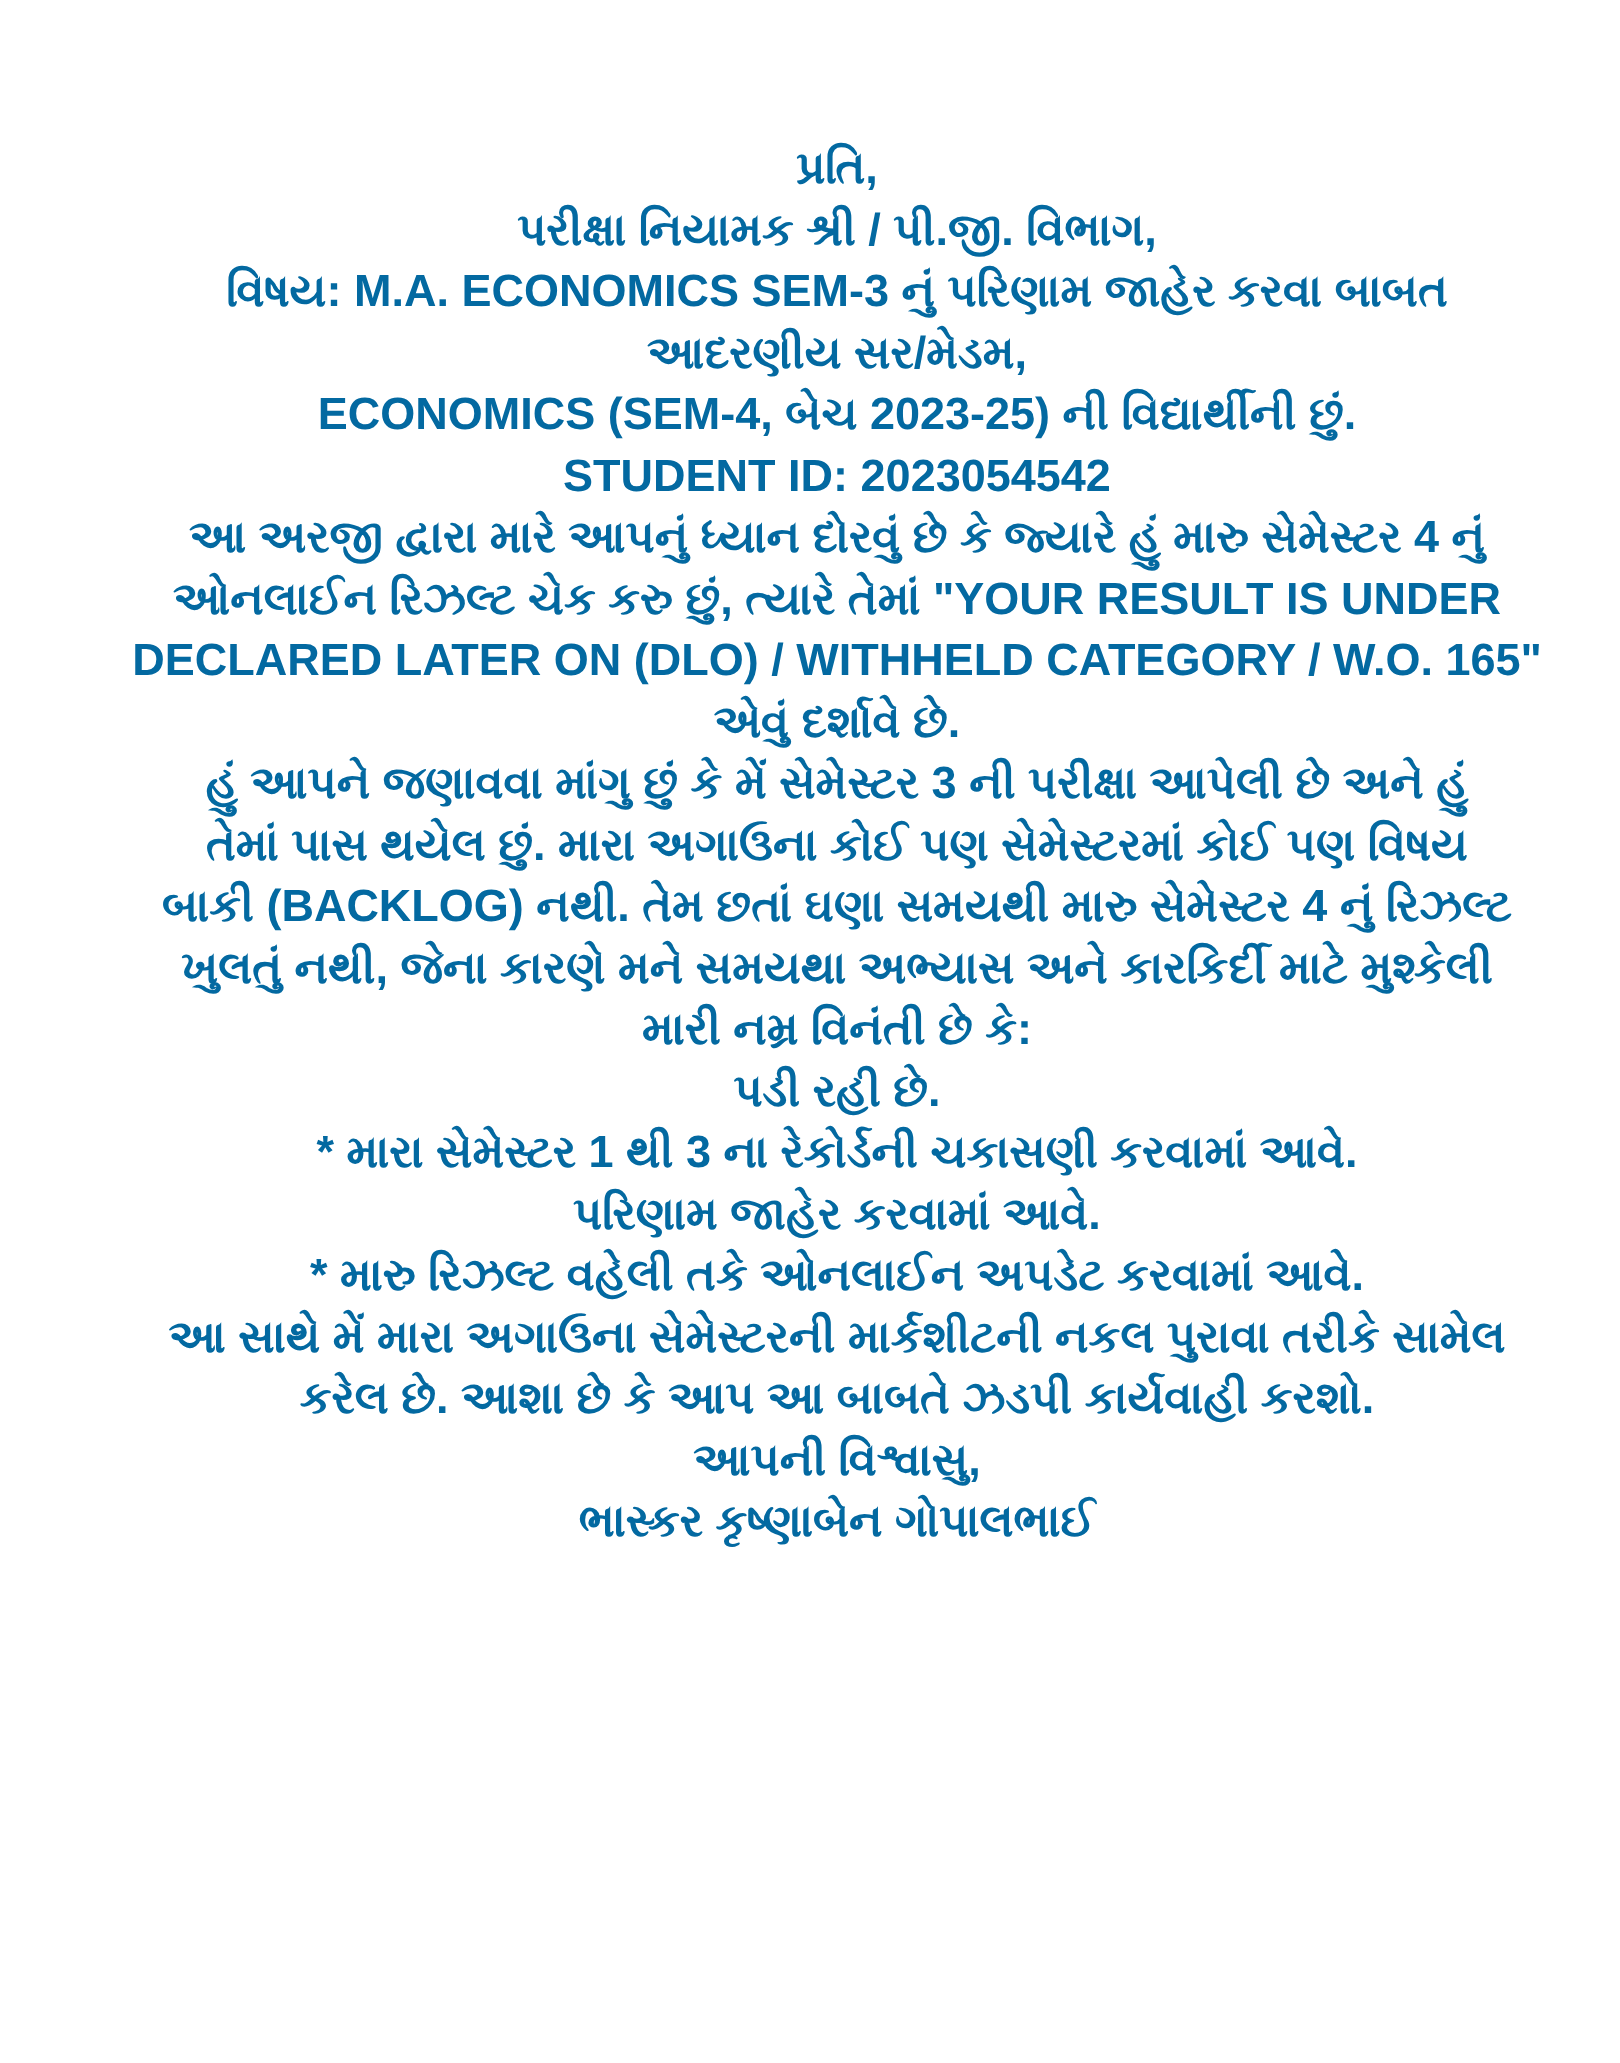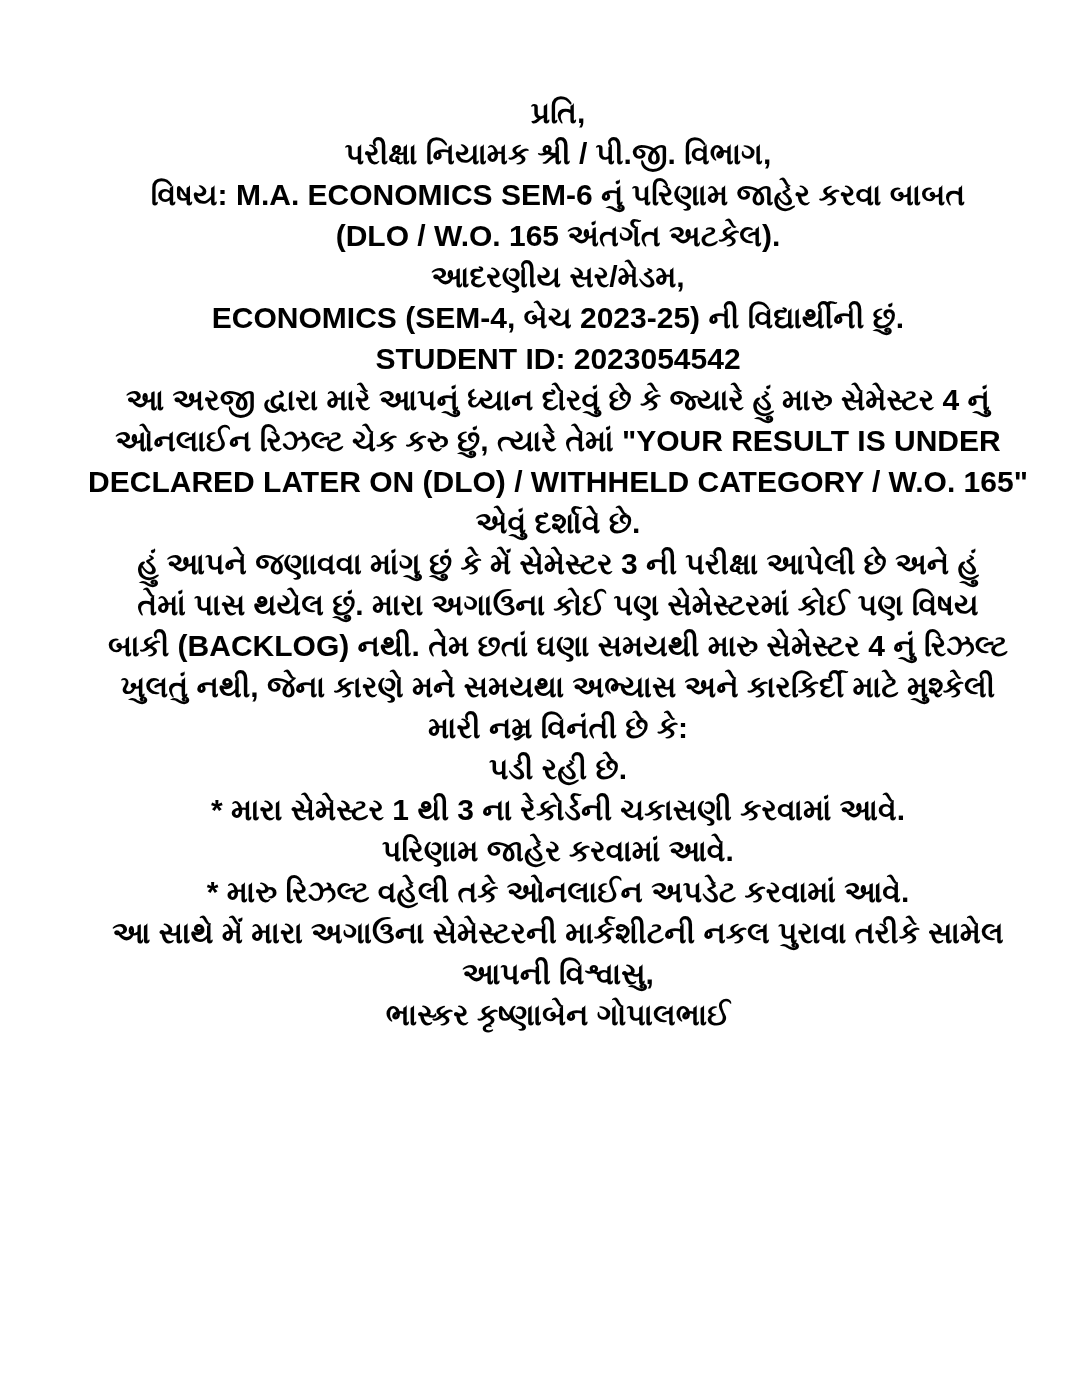--- a/index.html
+++ b/index.html
@@ -10,51 +10,51 @@
     height: 1375px;
     overflow: hidden;
   }
   .letter {
     box-sizing: border-box;
     width: 1080px;
     height: 1375px;
     padding-top: 92px;
     padding-left: 36px;
     background: #ffffff;
-    color: #000000;
+    color: #0369a1;
     font-family: "Liberation Sans", "DejaVu Sans", sans-serif;
     font-weight: 700;
     font-size: 30px;
     line-height: 41px;
     text-align: center;
   }
   .line {
     white-space: nowrap;
   }
 </style>
 </head>
 <body>
 
 <div class="letter">
   <div class="line">પ્રતિ,</div>
   <div class="line">પરીક્ષા નિયામક શ્રી / પી.જી. વિભાગ,</div>
-  <div class="line">વિષય: M.A. ECONOMICS SEM-6 નું પરિણામ જાહેર કરવા બાબત</div>
-  <div class="line">(DLO / W.O. 165 અંતર્ગત અટકેલ).</div>
+  <div class="line">વિષય: M.A. ECONOMICS SEM-3 નું પરિણામ જાહેર કરવા બાબત</div>
   <div class="line">આદરણીય સર/મેડમ,</div>
   <div class="line">ECONOMICS (SEM-4, બેચ 2023-25) ની વિદ્યાર્થીની છું.</div>
   <div class="line">STUDENT ID: 2023054542</div>
   <div class="line">આ અરજી દ્વારા મારે આપનું ધ્યાન દોરવું છે કે જ્યારે હું મારુ સેમેસ્ટર 4 નું</div>
   <div class="line">ઓનલાઈન રિઝલ્ટ ચેક કરુ છું, ત્યારે તેમાં "YOUR RESULT IS UNDER</div>
   <div class="line">DECLARED LATER ON (DLO) / WITHHELD CATEGORY / W.O. 165"</div>
   <div class="line">એવું દર્શાવે છે.</div>
   <div class="line">હું આપને જણાવવા માંગુ છું કે મેં સેમેસ્ટર 3 ની પરીક્ષા આપેલી છે અને હું</div>
   <div class="line">તેમાં પાસ થયેલ છું. મારા અગાઉના કોઈ પણ સેમેસ્ટરમાં કોઈ પણ વિષય</div>
   <div class="line">બાકી (BACKLOG) નથી. તેમ છતાં ઘણા સમયથી મારુ સેમેસ્ટર 4 નું રિઝલ્ટ</div>
   <div class="line">ખુલતું નથી, જેના કારણે મને સમયથા અભ્યાસ અને કારકિર્દી માટે મુશ્કેલી</div>
   <div class="line">મારી નમ્ર વિનંતી છે કે:</div>
   <div class="line">પડી રહી છે.</div>
   <div class="line">* મારા સેમેસ્ટર 1 થી 3 ના રેકોર્ડની ચકાસણી કરવામાં આવે.</div>
   <div class="line">પરિણામ જાહેર કરવામાં આવે.</div>
   <div class="line">* મારુ રિઝલ્ટ વહેલી તકે ઓનલાઈન અપડેટ કરવામાં આવે.</div>
   <div class="line">આ સાથે મેં મારા અગાઉના સેમેસ્ટરની માર્કશીટની નકલ પુરાવા તરીકે સામેલ</div>
+  <div class="line">કરેલ છે. આશા છે કે આપ આ બાબતે ઝડપી કાર્યવાહી કરશો.</div>
   <div class="line">આપની વિશ્વાસુ,</div>
   <div class="line">ભાસ્કર કૃષ્ણાબેન ગોપાલભાઈ</div>
 </div>
 
 </body></html>

